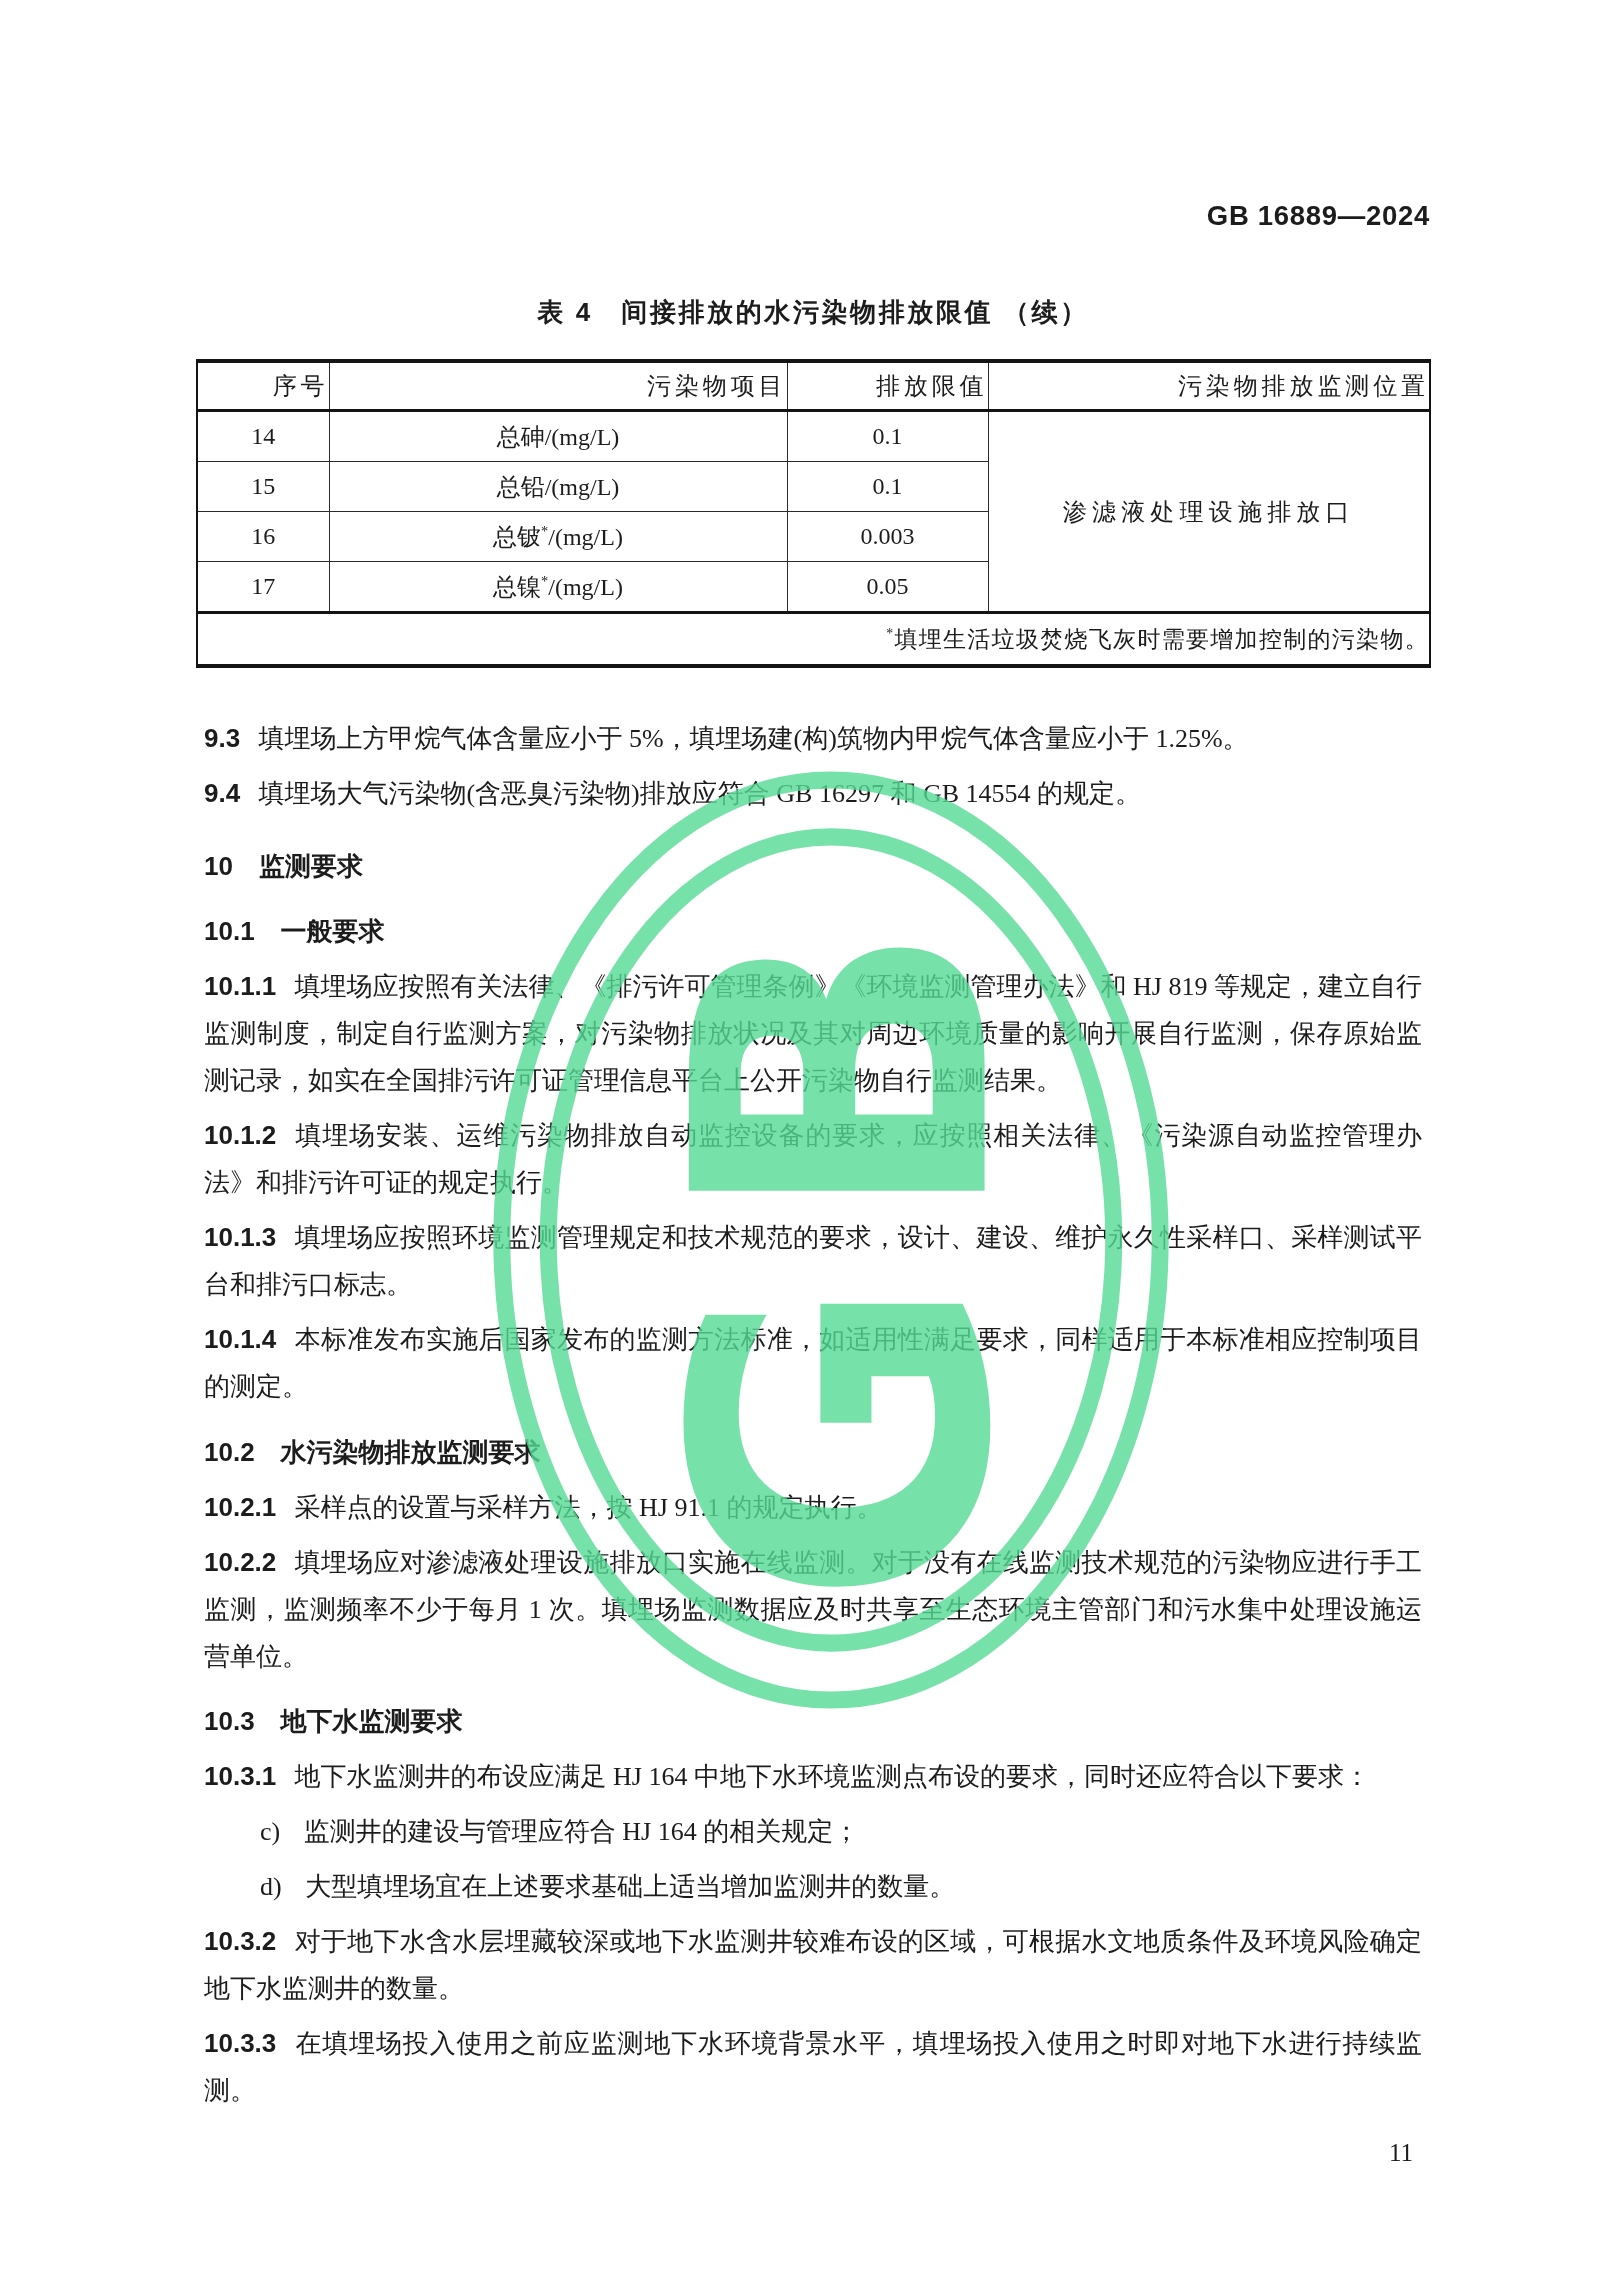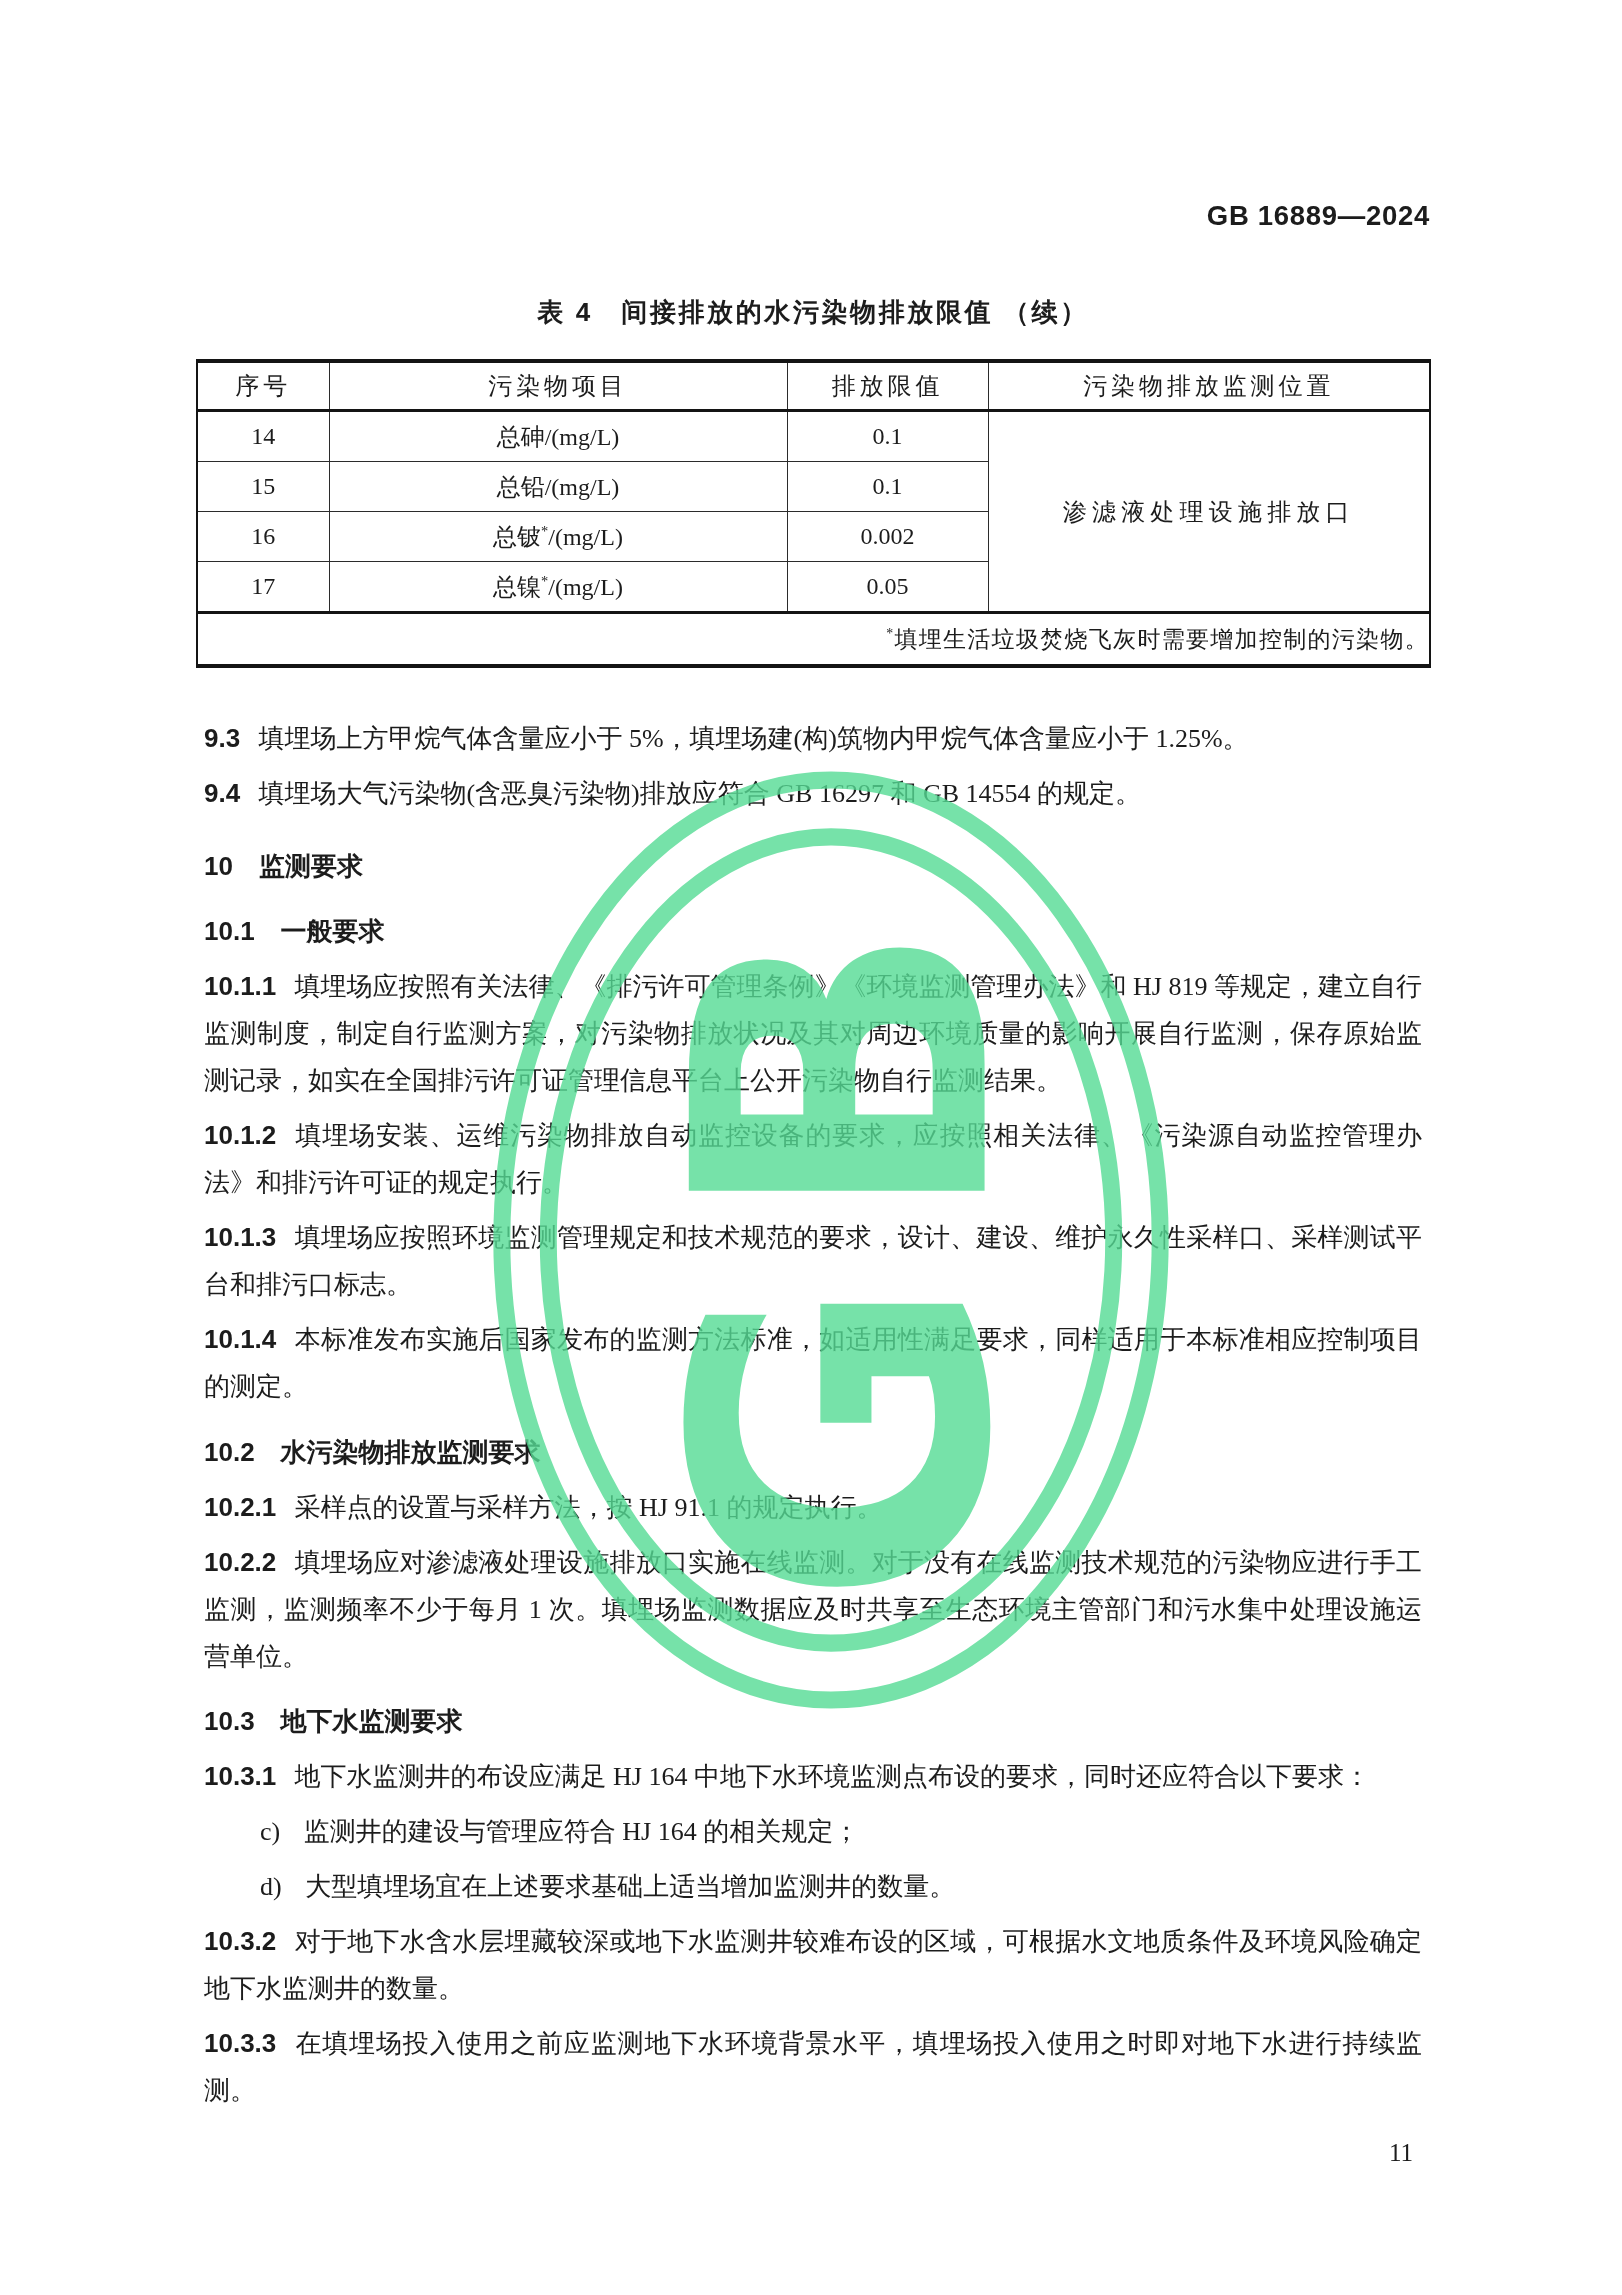--- a/index.html
+++ b/index.html
@@ -49,20 +49,21 @@
     border:1.3px solid #2b2b2b;
     text-align:center;
     vertical-align:middle;
     padding:0;
     font-weight:normal;
   }
   table.limits th{
     height:46px;
     border-bottom:3.9px solid #141414;
     letter-spacing:3.9px;
+    text-align:right;
   }
   table.limits td{height:49px;}
   td.loc{letter-spacing:5.2px;}
   tr.foot td{
     border-top:3.3px solid #141414;
     height:50px;
     text-align:right;
     padding-left:51px;
     font-size:23px;
     letter-spacing:1.3px;
@@ -153,21 +154,21 @@
           <td class="loc" rowspan="4">渗滤液处理设施排放口</td>
         </tr>
         <tr>
           <td>15</td>
           <td><span>总铅</span><sup></sup><span>/(mg/L)</span></td>
           <td>0.1</td>
         </tr>
         <tr>
           <td>16</td>
           <td><span>总铍</span><sup>*</sup><span>/(mg/L)</span></td>
-          <td>0.002</td>
+          <td>0.003</td>
         </tr>
         <tr>
           <td>17</td>
           <td><span>总镍</span><sup>*</sup><span>/(mg/L)</span></td>
           <td>0.05</td>
         </tr>
         <tr class="foot">
           <td colspan="4"><sup>*</sup><span>填埋生活垃圾焚烧飞灰时需要增加控制的污染物。</span></td>
         </tr>
       </tbody>

